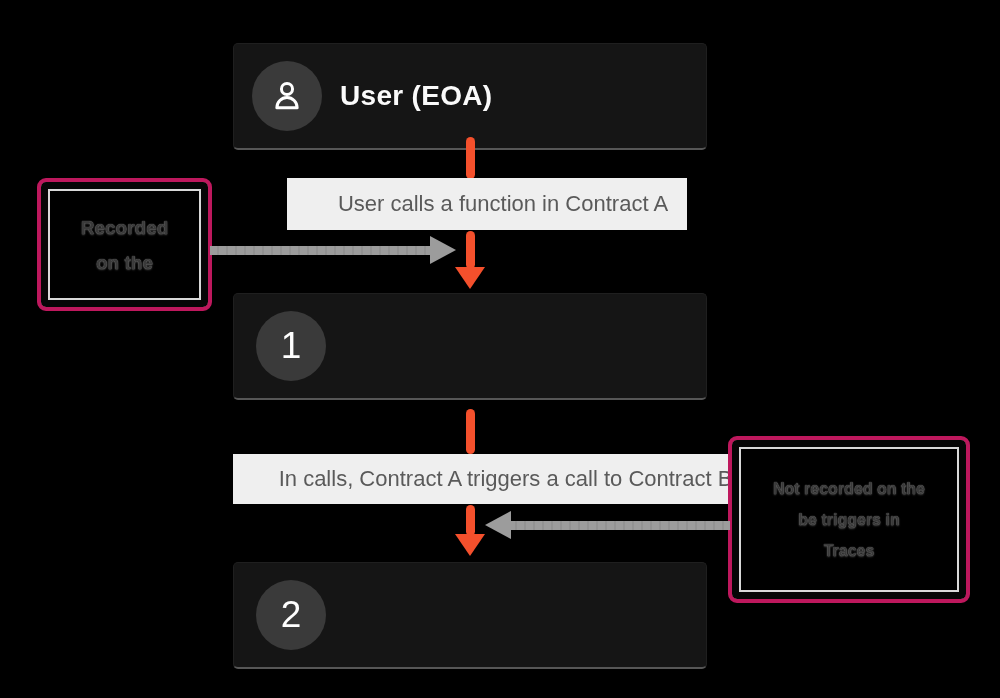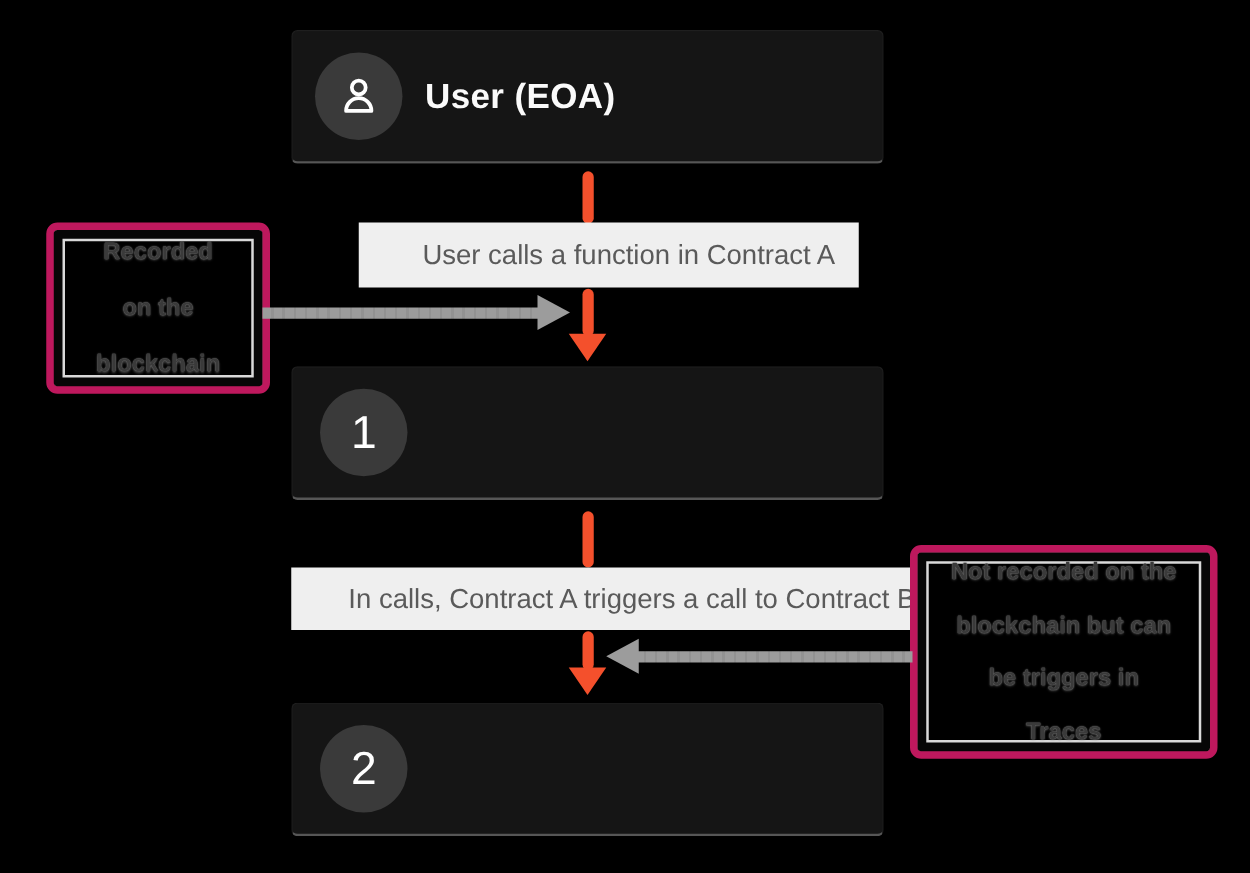--- a/index.html
+++ b/index.html
@@ -46,36 +46,36 @@
     position:absolute;height:9px;
     background:repeating-linear-gradient(90deg,#9c9c9c 0 7px,#929292 7px 9px);
   }
   #gshaft-left{left:210px;top:246px;width:222px;}
   #gshaft-right{left:508px;top:521px;width:222px;}
   .ghead{position:absolute;width:0;height:0;border-top:14px solid transparent;border-bottom:14px solid transparent;}
   #ghead-left{left:430px;top:236px;border-left:26px solid #9c9c9c;}
   #ghead-right{left:485px;top:511px;border-right:26px solid #9c9c9c;}
   
   .note{
-    position:absolute;background:#000;border:6px solid #be185d;border-radius:9px;
+    position:absolute;background:#000;border:4px solid #be185d;border-radius:9px;
     box-shadow:inset 0 0 0 7px #060606,inset 0 0 0 9px #d9d9d9;
-    display:flex;flex-direction:column;align-items:center;justify-content:space-between;
+    display:flex;flex-direction:column;align-items:center;justify-content:center;
     text-align:center;font-weight:700;color:#3a3a3a;
     text-shadow:0 0 1px #8f8f8f,0 1px 2px rgba(135,135,135,.5);
   }
   #note-left{left:37px;top:178px;width:167px;height:125px;font-size:19px;line-height:35px;}
-  #note-right{left:728px;top:436px;width:234px;height:159px;font-size:19px;line-height:31px;}
+  #note-right{left:728px;top:436px;width:234px;height:159px;font-size:16px;line-height:31px;}
   .note span{display:block;}
 </style>
 </head>
 <body>
 
 <div id="stage">
 
-  <div class="node" style="top:24px;padding-left:18px;">
+  <div class="node" style="top:43px;padding-left:18px;">
     <div class="badge">
       <svg viewBox="0 0 24 24" fill="none" stroke="#fff" stroke-width="1.9" stroke-linecap="round" stroke-linejoin="round">
         <circle cx="12" cy="7.6" r="3.5"></circle>
         <path d="M5.6 19.4a6.4 6.4 0 0 1 12.8 0z"></path>
       </svg>
     </div>
     <div class="node-label">User (EOA)</div>
   </div>
 
   <div class="oshaft" id="oshaft-1"></div>
@@ -96,27 +96,25 @@
   <div class="oshaft" id="oshaft-4"></div>
   <div class="ohead" id="ohead-2"></div>
 
   <div class="node" style="top:562px;">
     <div class="badge">2</div>
   </div>
 
   <div class="note" id="note-left">
     <span>Recorded</span>
     <span>on the</span>
-    <span>blockchain</span>
   </div>
   <div class="gshaft" id="gshaft-left"></div>
   <div class="ghead" id="ghead-left"></div>
 
   <div class="note" id="note-right">
     <span>Not recorded on the</span>
-    <span>blockchain but can</span>
     <span>be triggers in</span>
     <span>Traces</span>
   </div>
   <div class="gshaft" id="gshaft-right"></div>
   <div class="ghead" id="ghead-right"></div>
 
 </div>
 
 </body></html>

